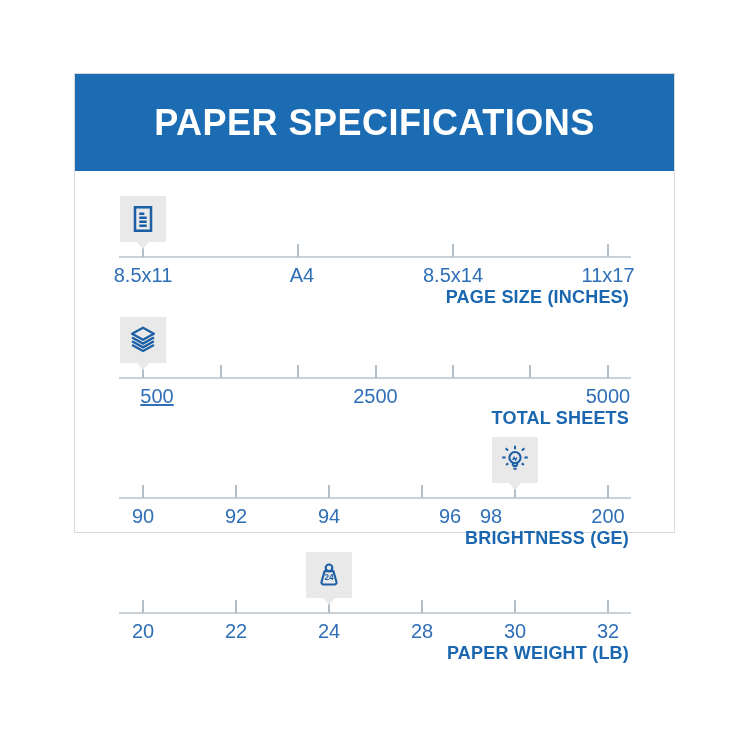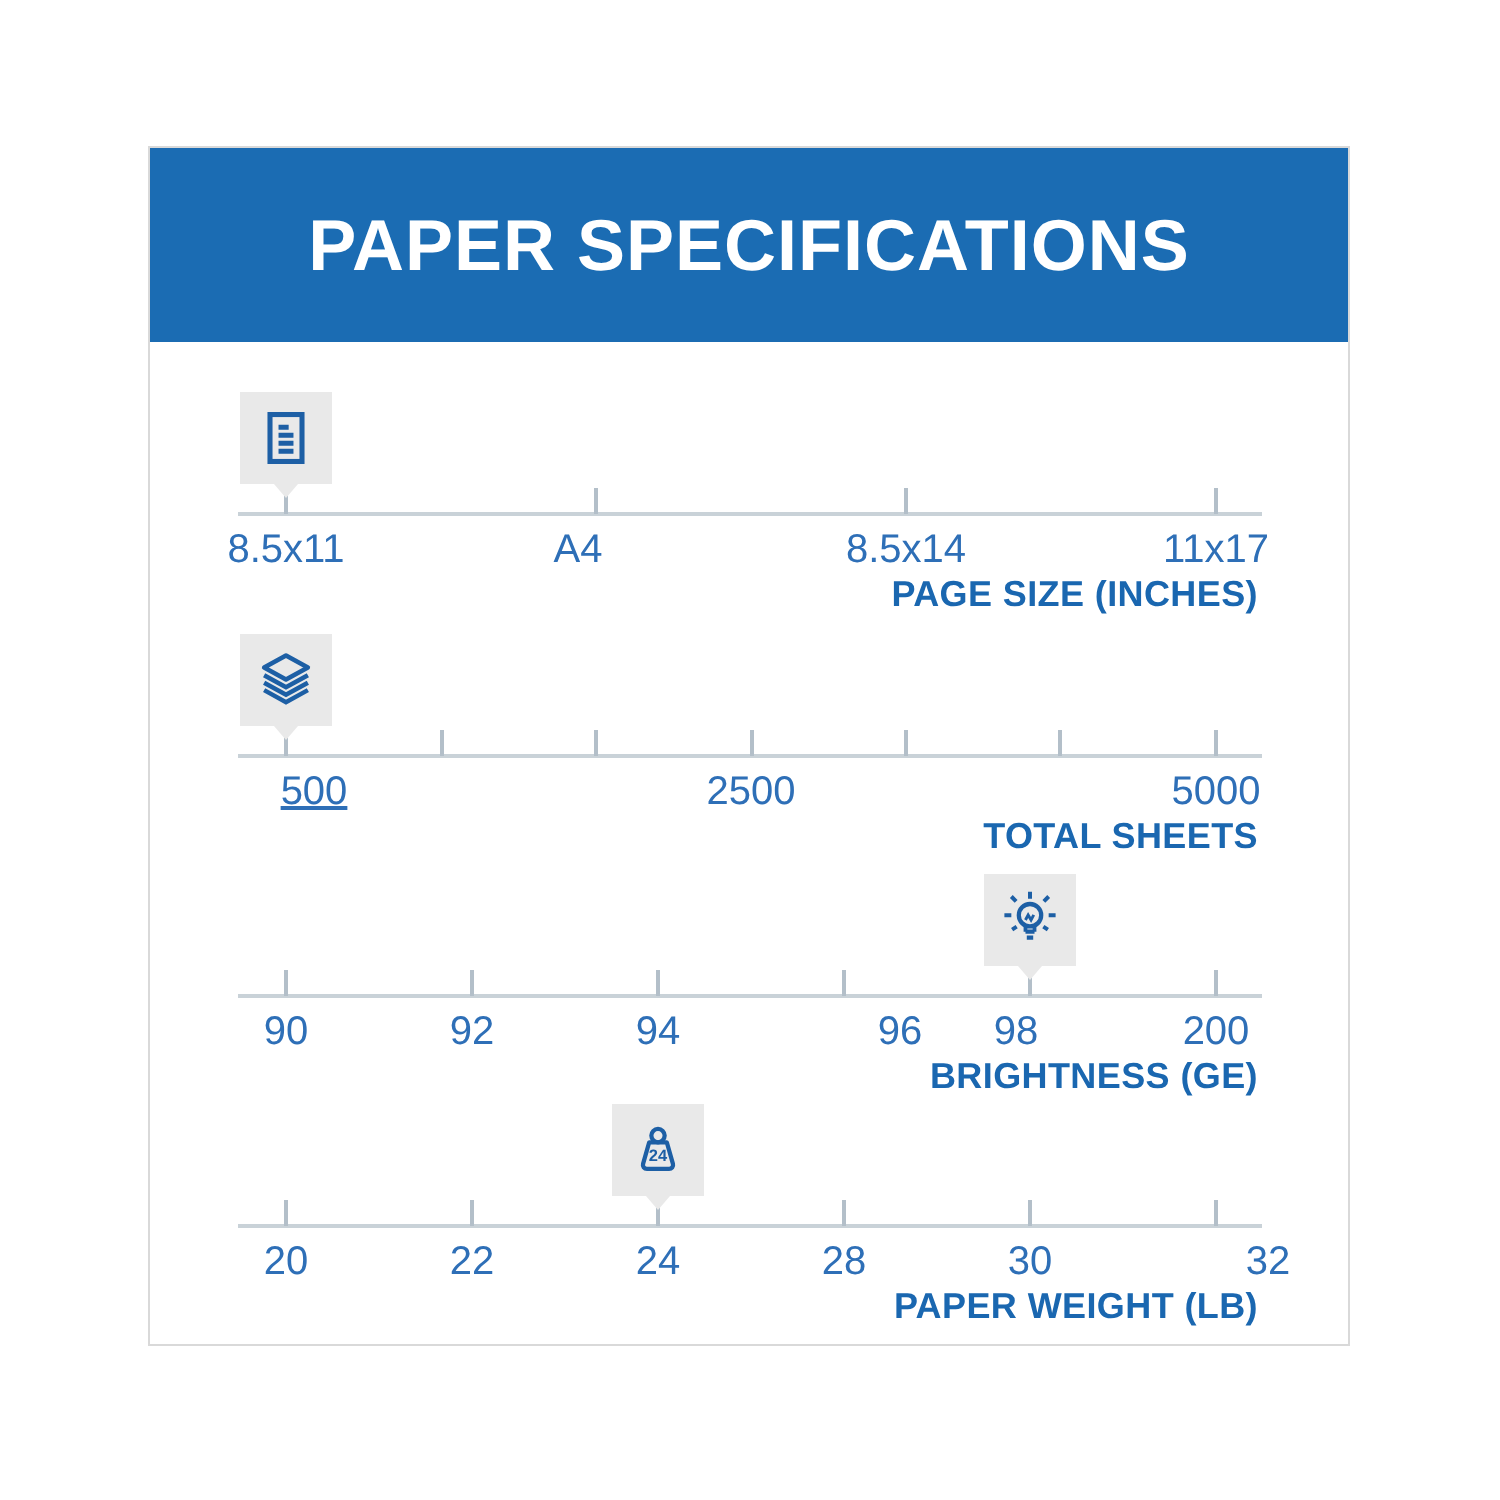--- a/index.html
+++ b/index.html
@@ -12,21 +12,21 @@
     --icon-box:#e9e9e9;
     --card-border:#d9d9d9;
   }
   html,body{margin:0;padding:0;}
   body{
     width:750px;height:750px;background:#ffffff;position:relative;
     font-family:"Liberation Sans","DejaVu Sans",sans-serif;
     overflow:hidden;
   }
   .card{
-    position:absolute;left:74px;top:73px;width:601px;height:600px;
+    position:absolute;left:74px;top:73px;width:601px;height:460px;
     background:#ffffff;border:1px solid var(--card-border);box-sizing:border-box;
   }
   .header{
     position:absolute;left:0;top:0;right:0;height:97px;
     background:var(--header-bg);
     display:flex;align-items:center;justify-content:center;
   }
   .header h1{
     margin:0;color:#ffffff;font-size:36px;font-weight:bold;letter-spacing:.5px;
     white-space:nowrap;
@@ -62,21 +62,21 @@
 <div class="card">
   <div class="header">
     <h1>PAPER SPECIFICATIONS</h1>
   </div>
   <div class="scales">
       <div class="scale-row" style="top: 183px;">
         <div class="scale-line"></div>
         <div class="tick" style="left: 68px;"></div>
         <div class="tick-label" style="left: 68px;">8.5x11</div>
         <div class="tick" style="left: 222.984px;"></div>
-        <div class="tick-label" style="left: 214px;">A4</div>
+        <div class="tick-label" style="left: 227px;">A4</div>
         <div class="tick" style="left: 378.015px;"></div>
         <div class="tick-label" style="left: 378.015px;">8.5x14</div>
         <div class="tick" style="left: 533px;"></div>
         <div class="tick-label" style="left: 533px;">11x17</div>
         <div class="scale-title">PAGE SIZE (INCHES)</div>
         <div class="marker" style="left: 68px;">
           <svg viewBox="0 0 24 24" fill="none">
             <rect x="6" y="3.2" width="12" height="17.6" stroke="#1d5fa5" stroke-width="1.9"></rect>
             <path d="M9.2 8h3.8M9.2 11h5.6M9.2 14h5.6M9.2 17h5.6" stroke="#1d5fa5" stroke-width="1.9"></path>
           </svg>
@@ -110,21 +110,21 @@
         <div class="scale-line"></div>
         <div class="tick" style="left: 68px;"></div>
         <div class="tick-label" style="left: 68px;">90</div>
         <div class="tick" style="left: 161px;"></div>
         <div class="tick-label" style="left: 161px;">92</div>
         <div class="tick" style="left: 254px;"></div>
         <div class="tick-label" style="left: 254px;">94</div>
         <div class="tick" style="left: 347px;"></div>
         <div class="tick-label" style="left: 347px; margin-left: 28px;">96</div>
         <div class="tick" style="left: 440px;"></div>
-        <div class="tick-label" style="left: 433px; text-align: center;">98</div>
+        <div class="tick-label" style="left: 416px; text-align: center;">98</div>
         <div class="tick" style="left: 533px;"></div>
         <div class="tick-label" style="left: 533px;">200</div>
         <div class="scale-title">BRIGHTNESS (GE)</div>
         <div class="marker" style="left: 440px;">
           <svg viewBox="0 0 24 24" fill="none">
             <circle cx="12" cy="10.2" r="4.2" stroke="#1d5fa5" stroke-width="1.6"></circle>
             <path d="M10.3 14v2.4M13.7 14v2.4" stroke="#1d5fa5" stroke-width="1.4"></path>
             <path d="M10.3 16.4h3.4M10.8 18.6h2.4" stroke="#1d5fa5" stroke-width="1.6"></path>
             <path d="M10.3 12l1-1.9 1.1 1.9 1-1.9" stroke="#1d5fa5" stroke-width="1.1"></path>
             <path d="M12 1.4v2.6M5 3.2l1.8 1.8M19 3.2l-1.8 1.8M2.4 10.2h2.6M19 10.2h2.6M5.3 15.6l1.7-1.1M18.7 15.6l-1.7-1.1" stroke="#1d5fa5" stroke-width="1.5"></path>
@@ -138,21 +138,21 @@
         <div class="tick-label" style="left: 68px;">20</div>
         <div class="tick" style="left: 161px;"></div>
         <div class="tick-label" style="left: 161px;">22</div>
         <div class="tick" style="left: 254px;"></div>
         <div class="tick-label" style="left: 254px;">24</div>
         <div class="tick" style="left: 347px;"></div>
         <div class="tick-label" style="left: 347px;">28</div>
         <div class="tick" style="left: 440px;"></div>
         <div class="tick-label" style="left: 440px;">30</div>
         <div class="tick" style="left: 533px;"></div>
-        <div class="tick-label" style="left: 533px; margin-left: 26px;">32</div>
+        <div class="tick-label" style="left: 533px;">32</div>
         <div class="scale-title">PAPER WEIGHT (LB)</div>
         <div class="marker" style="left: 254px;">
           <svg viewBox="0 0 24 24" fill="none">
             <circle cx="12" cy="6.6" r="2.5" stroke="#1d5fa5" stroke-width="1.6"></circle>
             <path d="M8.7 9.1h6.6l2.3 8.1a1.5 1.5 0 0 1-1.44 1.9H7.84a1.5 1.5 0 0 1-1.44-1.9Z" stroke="#1d5fa5" stroke-width="1.6" stroke-linejoin="round"></path>
             <text x="12" y="16" text-anchor="middle" font-size="6.2" font-weight="bold" fill="#1d5fa5" font-family="Liberation Sans, sans-serif">24</text>
           </svg>
           <div class="marker-pointer"></div>
         </div>
       </div>

